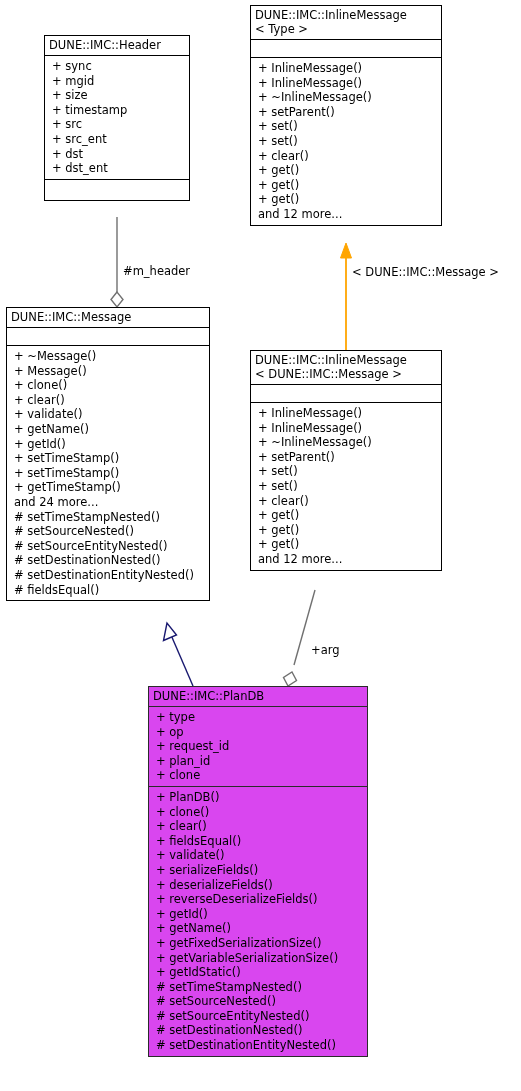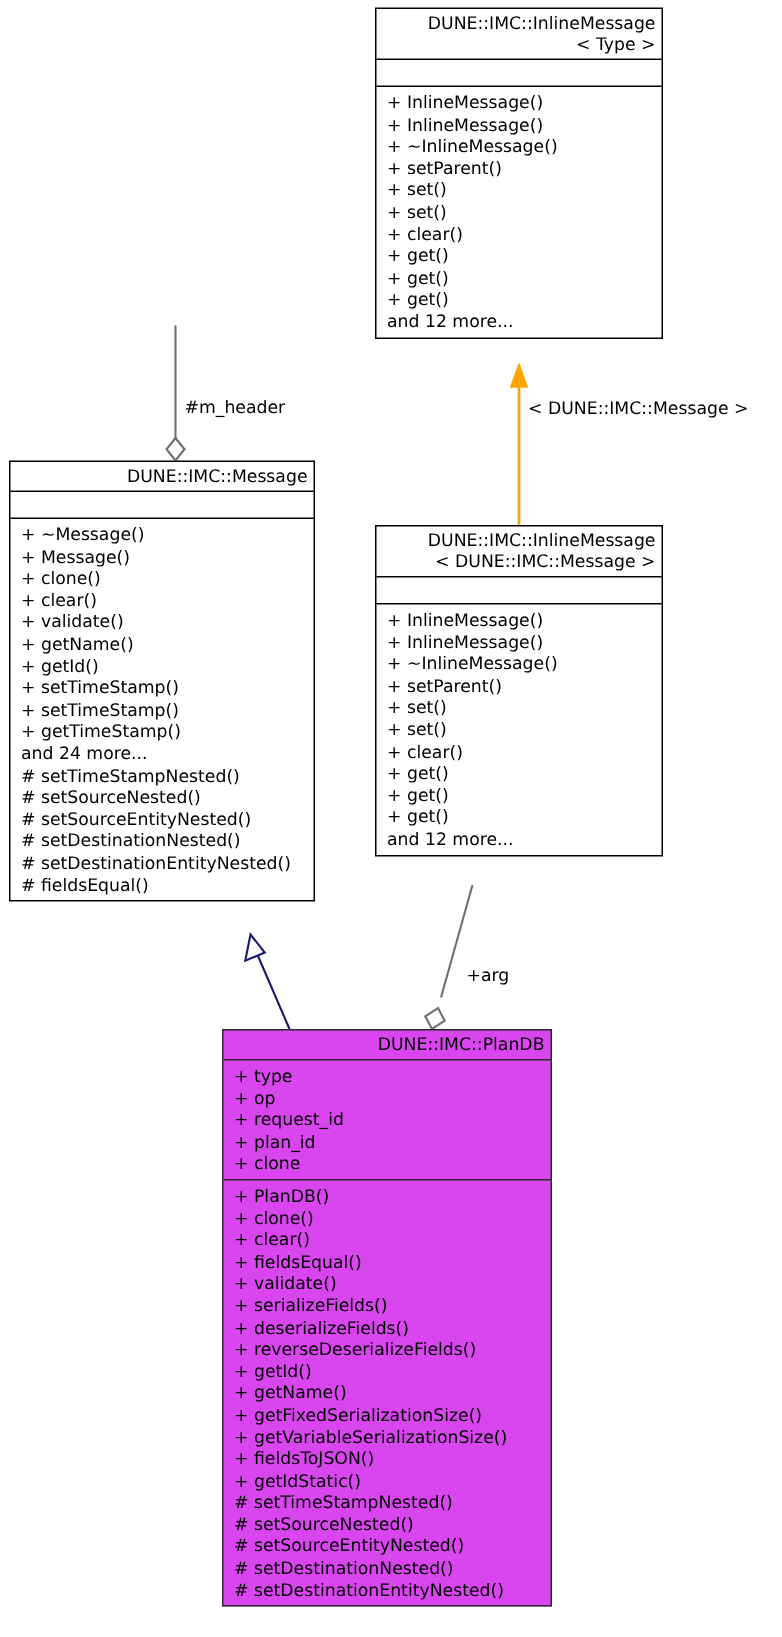--- a/index.html
+++ b/index.html
@@ -35,21 +35,21 @@
     z-index: 5;
   }
   .uml-box.filled {
     background: #d946ef;
     border: 1px solid #2b2b2b;
   }
   .compartment {
     box-sizing: border-box;
   }
   .compartment.title {
-    text-align: right;
+    text-align: left;
     padding: 2px 4px 3px 4px;
     font-size: 11.5px;
     line-height: 14px;
     color: #000000;
     border-bottom: 1px solid #000000;
     white-space: pre-line;
   }
   .uml-box.filled .compartment.title {
     border-bottom: 1px solid #2b2b2b;
   }
@@ -109,20 +109,34 @@
       <line x1="193" y1="686" x2="171" y2="635" stroke="#191970" stroke-width="1.4"></line>
       <polygon points="167,623 163.5,640.5 176.5,635" fill="#ffffff" stroke="#191970" stroke-width="1.4"></polygon>
     </g>
 
     <g>
       <line x1="315" y1="590" x2="294" y2="665" stroke="#707070" stroke-width="1.4"></line>
       <polygon points="292,672 296.5,680.5 288,686 283.5,677.5" fill="#ffffff" stroke="#707070" stroke-width="1.4"></polygon>
     </g>
   </svg>
 
+  <div class="uml-box" style="left:44px; top:35px; width:146px;">
+    <div class="compartment title">DUNE::IMC::Header</div>
+    <div class="compartment attrs">
+      <div class="member">+ sync</div>
+      <div class="member">+ mgid</div>
+      <div class="member">+ size</div>
+      <div class="member">+ timestamp</div>
+      <div class="member">+ src</div>
+      <div class="member">+ src_ent</div>
+      <div class="member">+ dst</div>
+      <div class="member">+ dst_ent</div>
+    </div>
+    <div class="compartment ops" style="min-height:20px;"></div>
+  </div>
 
   <div class="uml-box" style="left:250px; top:5px; width:192px;">
     <div class="compartment title">DUNE::IMC::InlineMessage
 &lt; Type &gt;</div>
     <div class="compartment attrs empty" style="height:18px;"></div>
     <div class="compartment ops">
       <div class="member">+ InlineMessage()</div>
       <div class="member">+ InlineMessage()</div>
       <div class="member">+ ~InlineMessage()</div>
       <div class="member">+ setParent()</div>
@@ -194,21 +208,20 @@
       <div class="member">+ clear()</div>
       <div class="member">+ fieldsEqual()</div>
       <div class="member">+ validate()</div>
       <div class="member">+ serializeFields()</div>
       <div class="member">+ deserializeFields()</div>
       <div class="member">+ reverseDeserializeFields()</div>
       <div class="member">+ getId()</div>
       <div class="member">+ getName()</div>
       <div class="member">+ getFixedSerializationSize()</div>
       <div class="member">+ getVariableSerializationSize()</div>
-      <div class="member">+ fieldsToJSON()</div>
       <div class="member">+ getIdStatic()</div>
       <div class="member"># setTimeStampNested()</div>
       <div class="member"># setSourceNested()</div>
       <div class="member"># setSourceEntityNested()</div>
       <div class="member"># setDestinationNested()</div>
       <div class="member"># setDestinationEntityNested()</div>
     </div>
   </div>
 
   <div class="edge-label" style="left:123px; top:265px;">#m_header</div>

